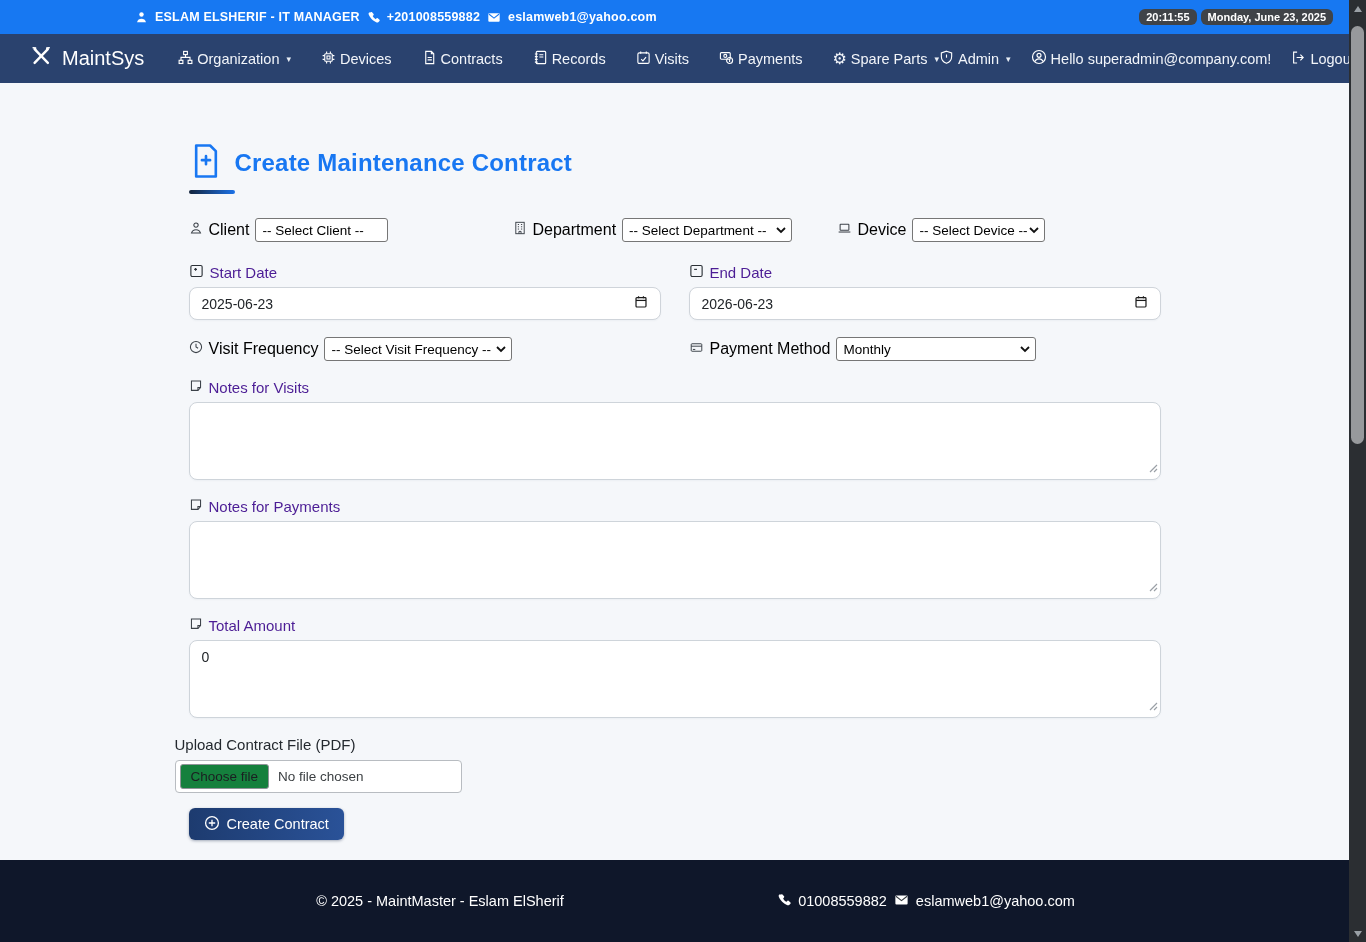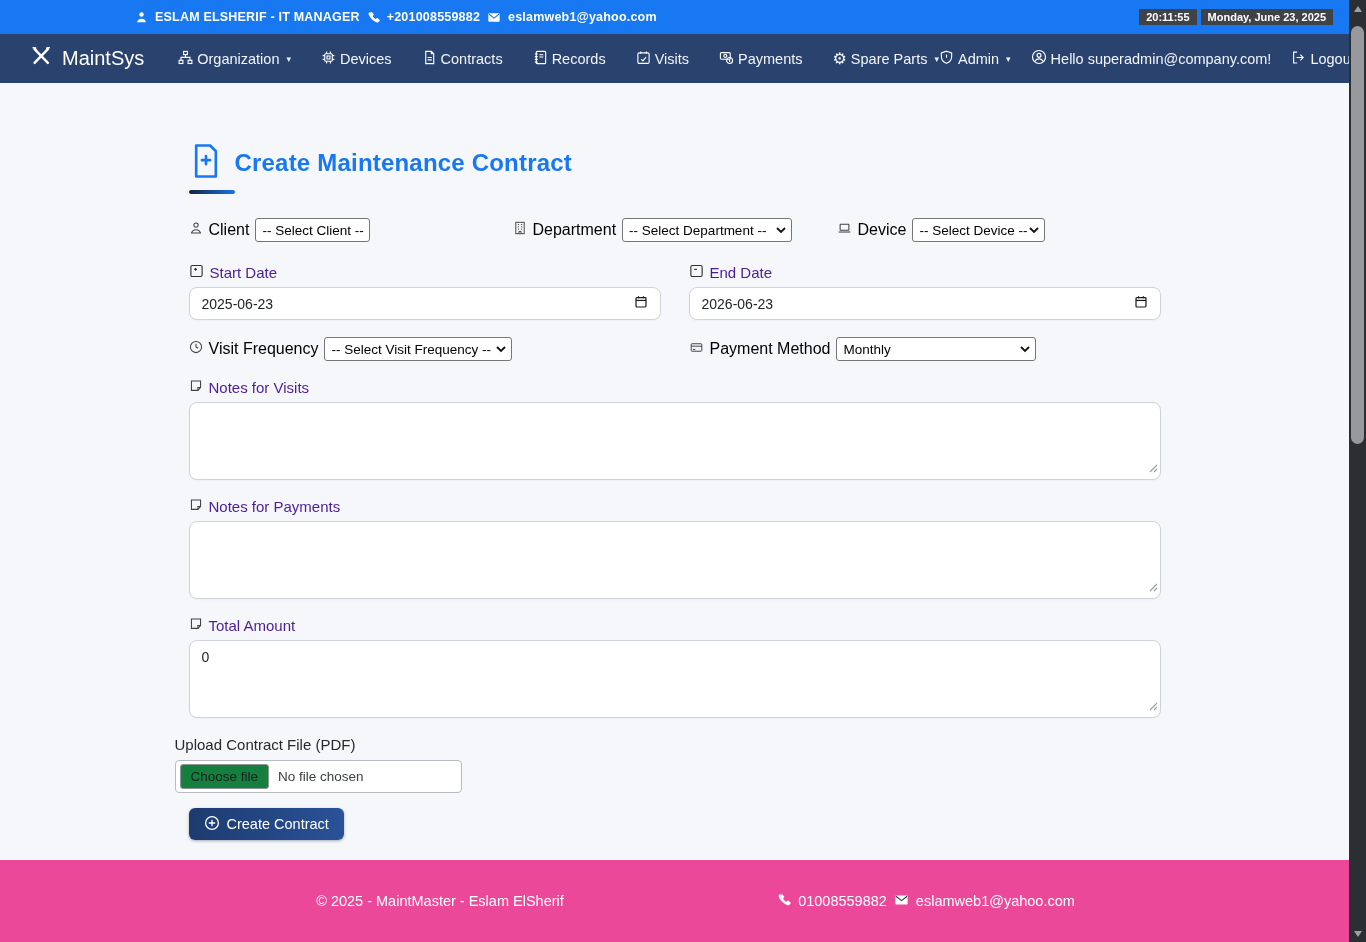--- a/index.html
+++ b/index.html
@@ -5,21 +5,21 @@
   * { margin:0; padding:0; box-sizing:border-box; }
   html,body { width:1366px; height:942px; overflow:hidden; }
   body { font-family:"Liberation Sans", sans-serif; background:#f5f7fa; position:relative; }
 
   
   .topbar { position:relative; height:34px; background:#1778f2; color:#fff; }
   .topbar-info { position:absolute; left:135px; top:0; height:34px; display:flex; align-items:center; gap:7px;
                  font-size:12.5px; font-weight:bold; letter-spacing:.2px; }
   .topbar-info .ico { display:inline-flex; }
   .topbar-badges { position:absolute; right:33px; top:9px; display:flex; gap:4px; }
-  .tbadge { background:#3f4348; color:#fff; font-size:11px; font-weight:bold; padding:2px 7px; border-radius:0; white-space:nowrap; }
+  .tbadge { background:#3f4348; color:#fff; font-size:11px; font-weight:bold; padding:2px 7px; border-radius:6px; white-space:nowrap; }
 
   
   .navbar { height:49px; background:#2a426e; display:flex; align-items:center; padding:0 44px 0 30px; color:#fff; }
   .brand { display:flex; align-items:center; gap:10px; font-size:20px; color:#fff; margin-right:34px; cursor:pointer; }
   .nav-left { display:flex; align-items:center; gap:30px; }
   .nav-right { display:flex; align-items:center; gap:20px; margin-left:auto; }
   .nav-item { display:flex; align-items:center; gap:4px; font-size:14.5px; color:#f2f5fa; cursor:pointer; white-space:nowrap; }
   .nav-item svg { flex:none; }
   .caret { font-size:9px; margin-left:3px; color:#e8edf5; }
   .gear-glyph { font-size:16px; line-height:1; }
@@ -36,21 +36,21 @@
   label.f-label { display:flex; align-items:center; gap:6px; font-size:15px; color:#4c1d95; }
   label.f-label svg { flex:none; }
 
   .row-selects { display:grid; grid-template-columns:repeat(3,1fr); margin-top:24px; }
   .inline-group { display:flex; align-items:center; gap:6px; }
 
   .sel { height:24px; background:#fff; border:1px solid #767676; border-radius:3px;
          display:inline-flex; align-items:center; justify-content:space-between;
          padding:0 5px 0 6px; font-size:13.5px; color:#000; cursor:pointer; }
   .sel-text { white-space:nowrap; }
-  .w-client { width:115px;gap:44px; } .w-dept { width:170px; } .w-device { width:133px; }
+  .w-client { width:133px;gap:44px; } .w-dept { width:170px; } .w-device { width:133px; }
   .w-freq { width:188px; } .w-pay { width:200px; }
 
   .row-two { display:grid; grid-template-columns:1fr 1fr; column-gap:28px; }
   .row-dates { margin-top:21px; }
   .row-freq  { margin-top:17px; }
 
   .date-input { margin-top:6px; height:33px; background:#fff; border:1px solid #cfd4da; border-radius:8px;
                 display:flex; align-items:center; justify-content:space-between; padding:0 12px;
                 font-size:14px; color:#212529; box-shadow:0 1px 2px rgba(20,40,80,.04); cursor:text; }
 
@@ -68,21 +68,21 @@
   .choose-btn { height:25px; padding:0 10px; font-size:13.5px; color:#1b1e21; background:#15803d;
                 border:1px solid #8f9398; border-radius:3px; font-family:"Liberation Sans", sans-serif; cursor:pointer; }
   .file-status { font-size:13.5px; color:#3c4043; }
 
   .create-btn { margin-top:15px; margin-left:0; height:32px; padding:0 15px; border:none; border-radius:6px;
                 background:linear-gradient(90deg,#1d3b6f,#2a5298); color:#fff; font-size:14.5px;
                 display:inline-flex; align-items:center; gap:7px; font-family:"Liberation Sans", sans-serif; cursor:pointer;
                 box-shadow:0 1px 3px rgba(10,25,60,.35); }
 
   
-  .footer { height:82px; background:#ec4899; margin-right:0; }
+  .footer { height:82px; background:#0f172a; margin-right:0; }
   .footer-flex { display:flex; height:82px; align-items:center; width:972px; margin:0 auto; }
   .footer-half { flex:1; display:flex; align-items:center; justify-content:center; gap:7px;
                  color:#fff; font-size:14.5px; }
 
   
   .scrollbar { position:fixed; top:0; right:0; width:17px; height:942px; background:#2b2e32; z-index:50; }
   .sb-btn { height:17px; display:flex; align-items:center; justify-content:center; cursor:pointer; }
   .tri-up { width:0; height:0; border-left:4px solid transparent; border-right:4px solid transparent; border-bottom:6px solid #9aa0a6; }
   .tri-down { width:0; height:0; border-left:4px solid transparent; border-right:4px solid transparent; border-top:6px solid #9aa0a6; }
   .sb-thumb { position:absolute; top:26px; left:2px; width:13px; height:418px; background:#97999c; border-radius:7px; cursor:grab; }

